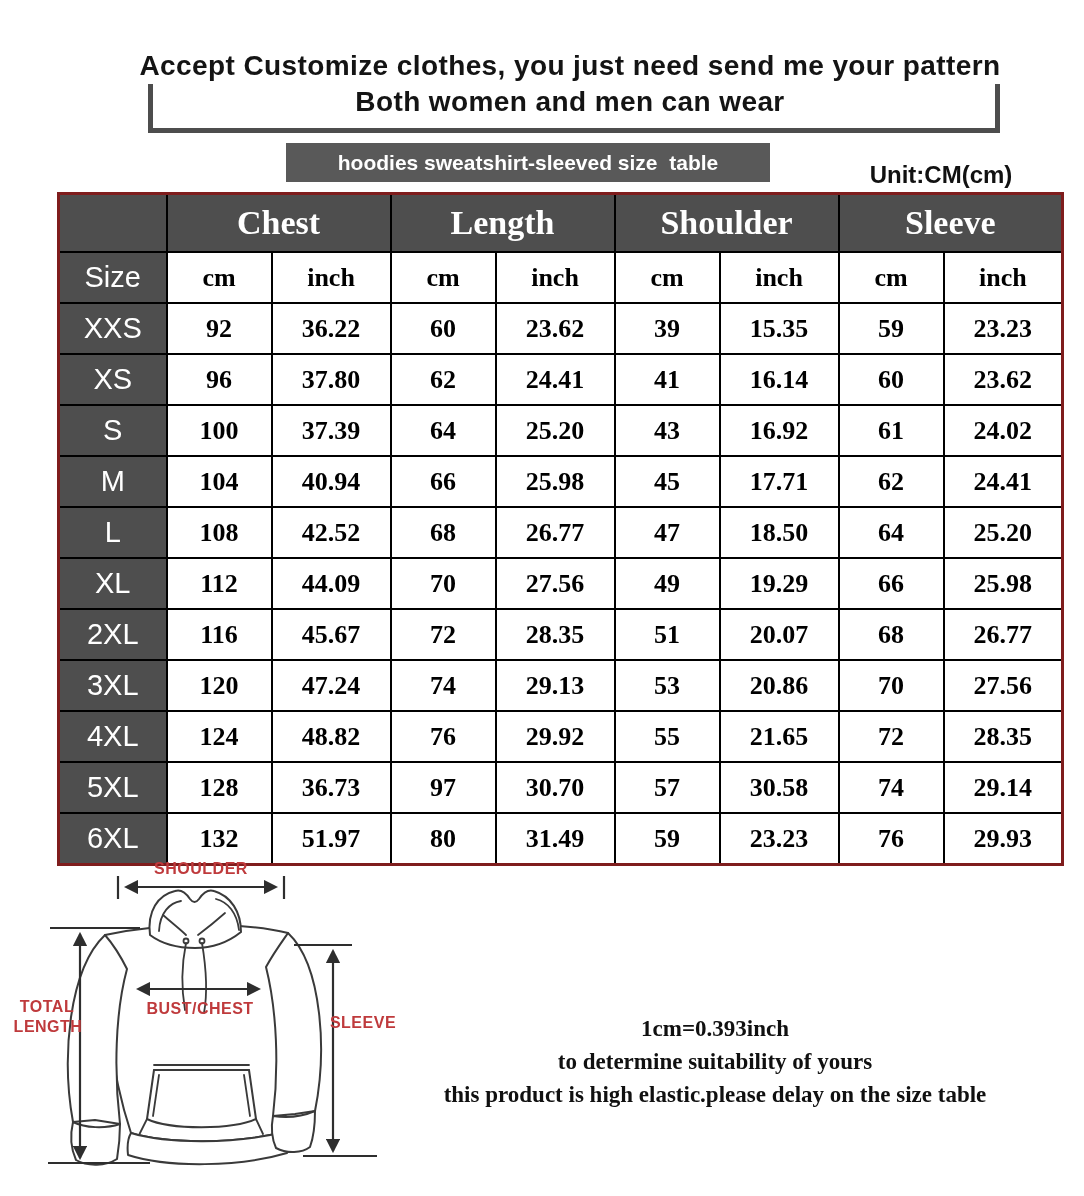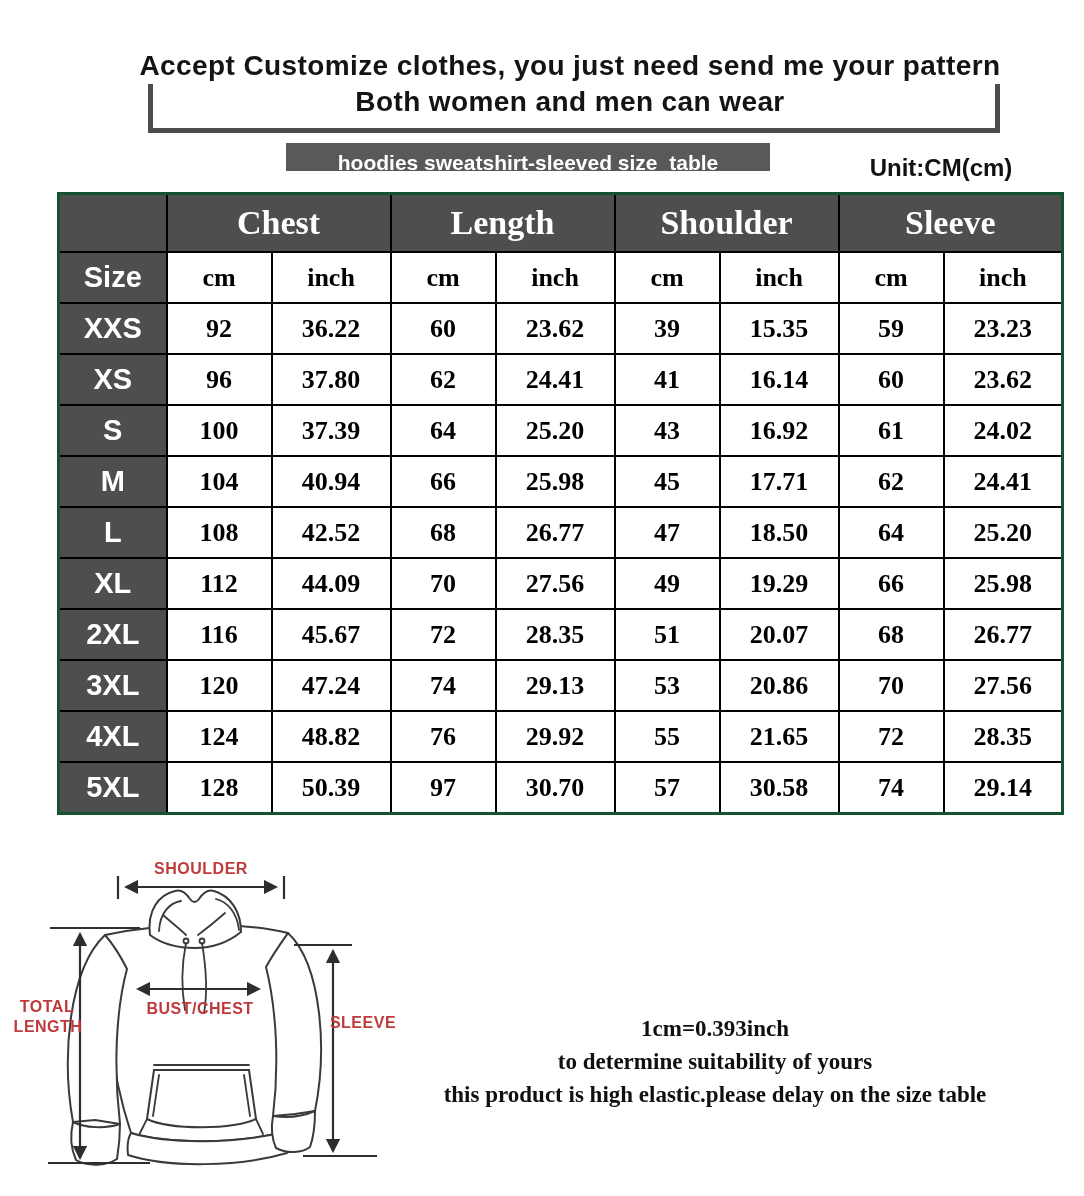--- a/index.html
+++ b/index.html
@@ -11,40 +11,40 @@
   .title-bracket {
     position:absolute; left:148px; top:84px; width:842px; height:44px;
     border-left:5px solid #4d4d4d; border-right:5px solid #4d4d4d; border-bottom:5px solid #4d4d4d;
   }
   .page-title {
     position:absolute; left:90px; top:48px; width:960px; text-align:center;
     font-weight:bold; font-size:28px; line-height:36px; color:#141414; letter-spacing:0.4px;
   }
   
   .banner {
-    position:absolute; left:286px; top:143px; width:484px; height:28px;
+    position:absolute; left:286px; top:143px; width:484px; height:39px;
     background:#595959; color:#ffffff; font-weight:bold; font-size:21px;
     line-height:39px; text-align:center; white-space:pre;
   }
   .unit {
-    position:absolute; left:856px; top:154px; width:170px; text-align:center;
+    position:absolute; left:856px; top:161px; width:170px; text-align:center;
     font-weight:bold; font-size:24px; color:#111111;
   }
   
   table.size-table {
     position:absolute; left:57px; top:192px; width:1006px;
-    border-collapse:collapse; table-layout:fixed; border:3px solid #14532d;
+    border-collapse:collapse; table-layout:fixed; border:3px solid #7f1d1d;
   }
   .size-table th, .size-table td {
     border:2.5px solid #000; text-align:center; vertical-align:middle; padding:0; overflow:hidden;
   }
   .dark { background:#4e4e4e; color:#ffffff; }
   .group-row th { height:56px; font-family:"Liberation Serif", serif; font-size:34px; font-weight:bold; }
   .sub-row th { height:49px; }
-  .size-h, .size-cell { font-family:"Liberation Sans", sans-serif; font-size:29px; font-weight:bold; }
+  .size-h, .size-cell { font-family:"Liberation Sans", sans-serif; font-size:29px; font-weight:normal; }
   .sub { background:#fff; color:#000; font-family:"Liberation Serif", serif; font-size:26px; font-weight:bold;margin-left:40px; }
   .size-table tbody th, .size-table tbody td { height:49px; }
   .val-cell { background:#fff; color:#000; font-family:"Liberation Serif", serif; font-size:26px; font-weight:bold; }
   
   .diagram { position:absolute; left:0px; top:855px; width:430px; height:340px; }
   .hood-line { fill:#ffffff; stroke:#3a3a3a; stroke-width:2; stroke-linecap:round; stroke-linejoin:round; }
   .hood-thin { fill:none; stroke:#3a3a3a; stroke-width:1.8; stroke-linecap:round; }
   .marr { stroke:#2e2e2e; stroke-width:2.2; fill:none; }
   .dlabel { fill:#bf3a3c; font-family:"Liberation Sans", sans-serif; font-weight:bold; font-size:16px; text-anchor:middle; letter-spacing:0.5px; }
   
@@ -205,29 +205,40 @@
       <td class="val-cell">29.92</td>
       <td class="val-cell">55</td>
       <td class="val-cell">21.65</td>
       <td class="val-cell">72</td>
       <td class="val-cell">28.35</td>
     </tr>
 
     <tr>
       <th class="dark size-cell">5XL</th>
       <td class="val-cell">128</td>
-      <td class="val-cell">50.39</td>
+      <td class="val-cell">36.73</td>
       <td class="val-cell">97</td>
       <td class="val-cell">30.70</td>
       <td class="val-cell">57</td>
       <td class="val-cell">30.58</td>
       <td class="val-cell">74</td>
       <td class="val-cell">29.14</td>
     </tr>
 
+    <tr>
+      <th class="dark size-cell">6XL</th>
+      <td class="val-cell">132</td>
+      <td class="val-cell">51.97</td>
+      <td class="val-cell">80</td>
+      <td class="val-cell">31.49</td>
+      <td class="val-cell">59</td>
+      <td class="val-cell">23.23</td>
+      <td class="val-cell">76</td>
+      <td class="val-cell">29.93</td>
+    </tr>
   </tbody>
   </table>
 
   <svg class="diagram" viewBox="0 0 430 340" xmlns="http://www.w3.org/2000/svg">
     <defs>
       <marker id="arr" viewBox="0 0 10 10" refX="8.5" refY="5" markerWidth="6.5" markerHeight="6.5" orient="auto-start-reverse">
         <path d="M0,0 L10,5 L0,10 z" fill="#2e2e2e"></path>
       </marker>
     </defs>
 

